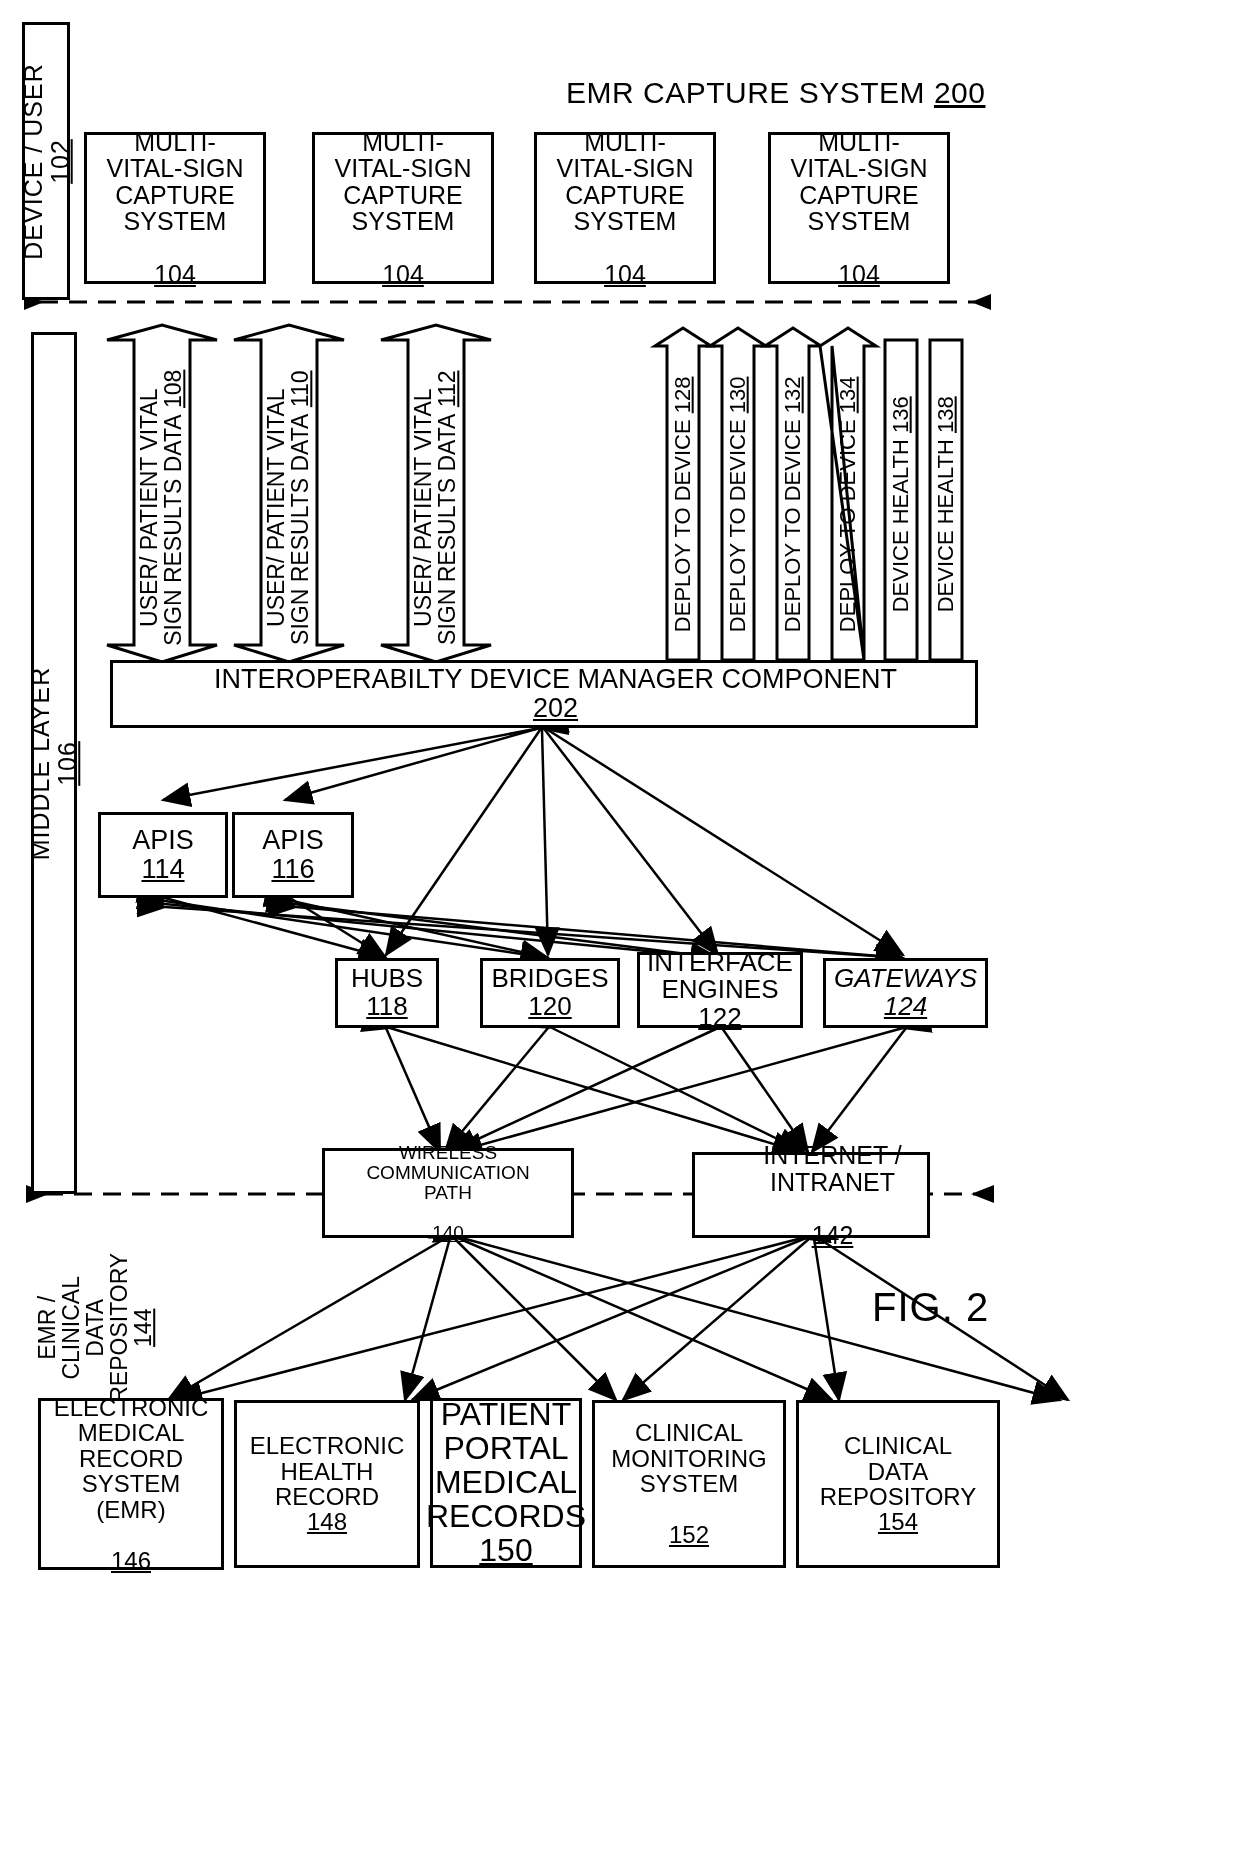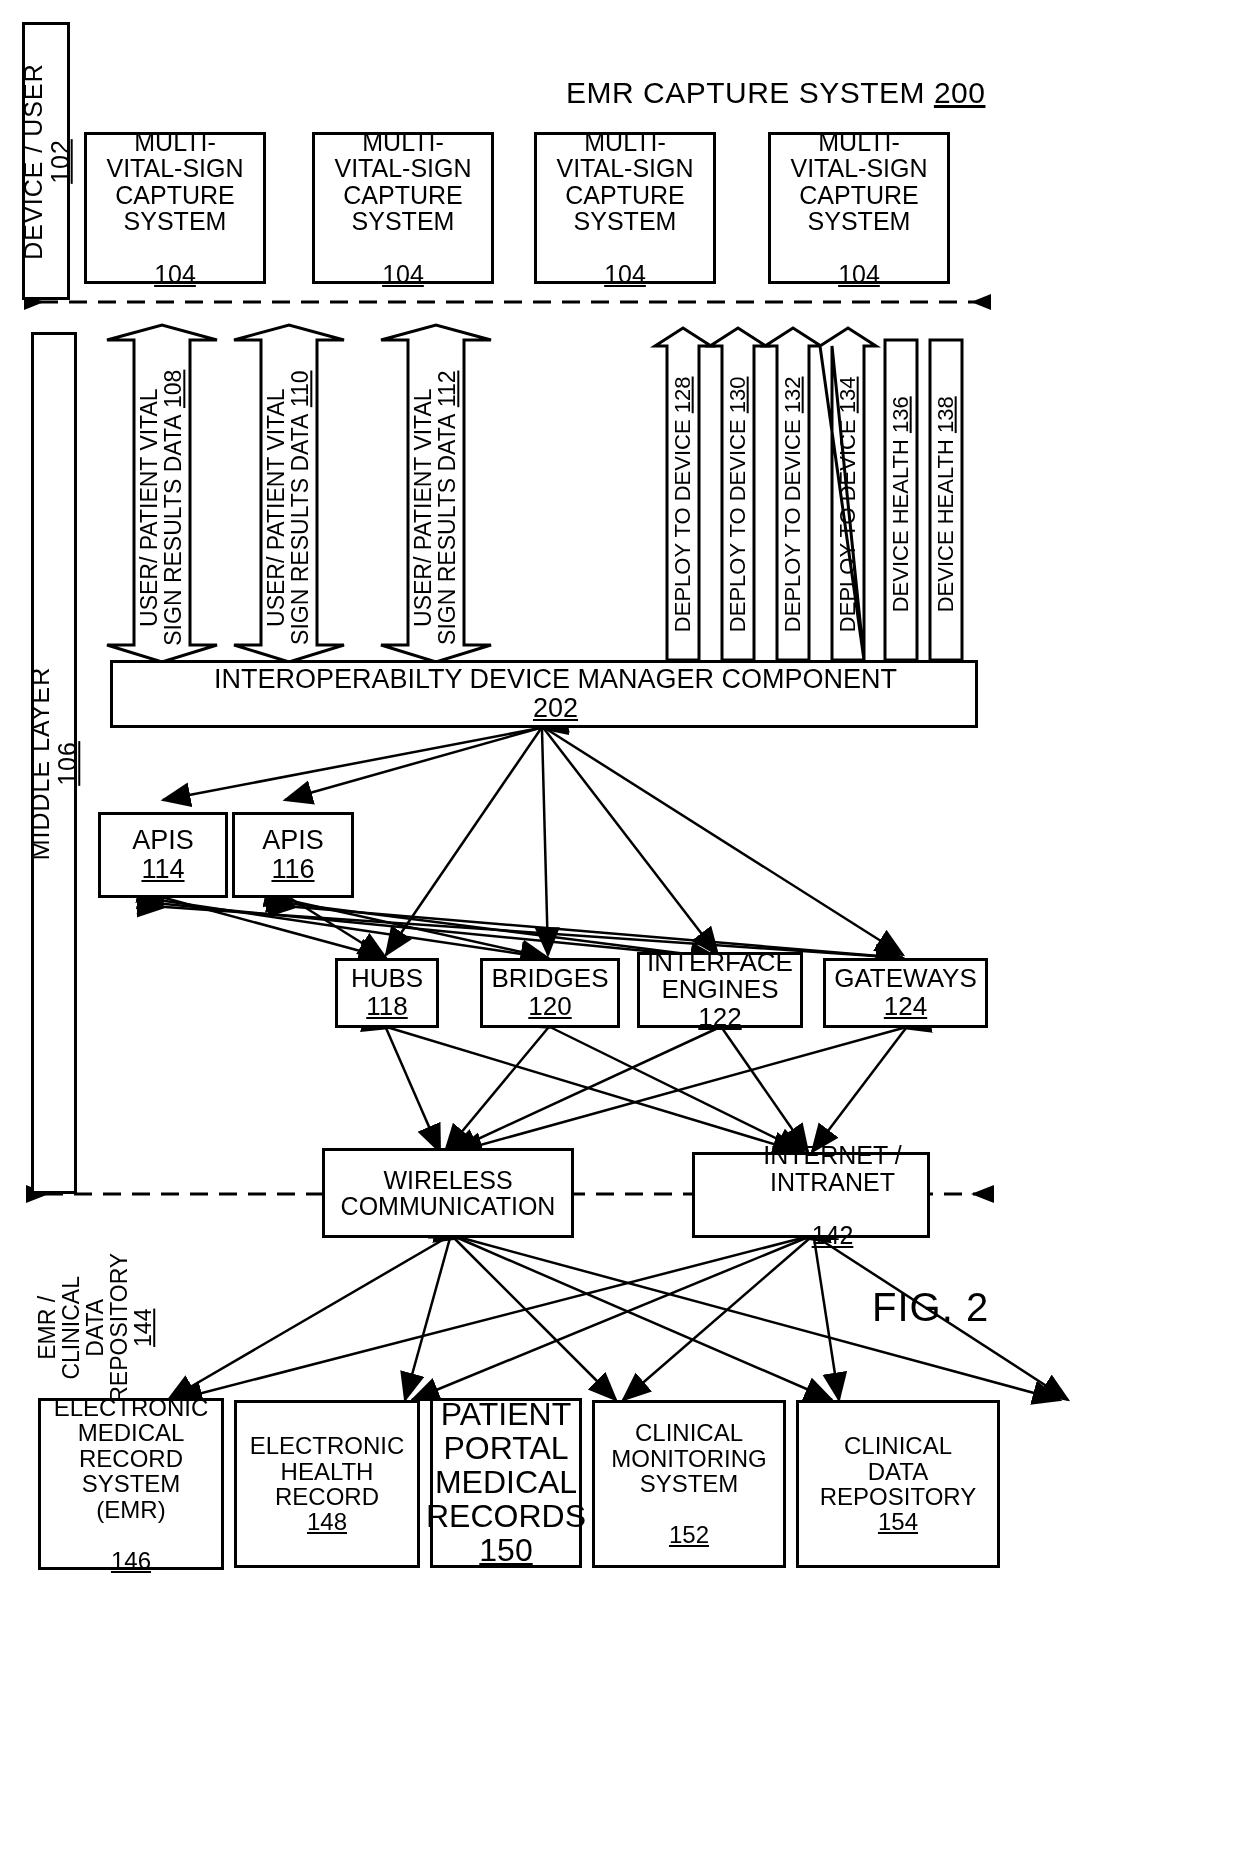--- a/index.html
+++ b/index.html
@@ -276,31 +276,32 @@
   </div>
 
   <div class="box" style="left:637px; top:952px; width:166px; height:76px; font-size:26px;">
     <div>
       <span>INTERFACE</span>
       <span>ENGINES</span>
       <span class="u">122</span>
     </div>
   </div>
 
-  <div class="box" style="left:823px; top:958px; width:165px; height:70px; font-size:26px;">
+  <div class="box" style="left:823px; top:958px; width:165px; height:70px; font-size:26px;font-style:italic;">
     <div>
       <span>GATEWAYS</span>
       <span class="u">124</span>
     </div>
   </div>
 
-  <div class="box" style="left:322px; top:1148px; width:252px; height:90px; font-size:25px;">
+  <div class="box" style="left:322px; top:1148px; width:252px; height:90px; font-size:19px;">
     <div>
       <span>WIRELESS</span>
       <span>COMMUNICATION</span>
+      <span><span>PATH</span>&nbsp;<span class="u">140</span></span>
     </div>
   </div>
 
   <div class="box" style="left:692px; top:1152px; width:238px; height:86px; font-size:25px;padding-left:43px;">
     <div>
       <span>INTERNET /</span>
       <span><span>INTRANET</span>&nbsp;<span class="u">142</span></span>
     </div>
   </div>
 

